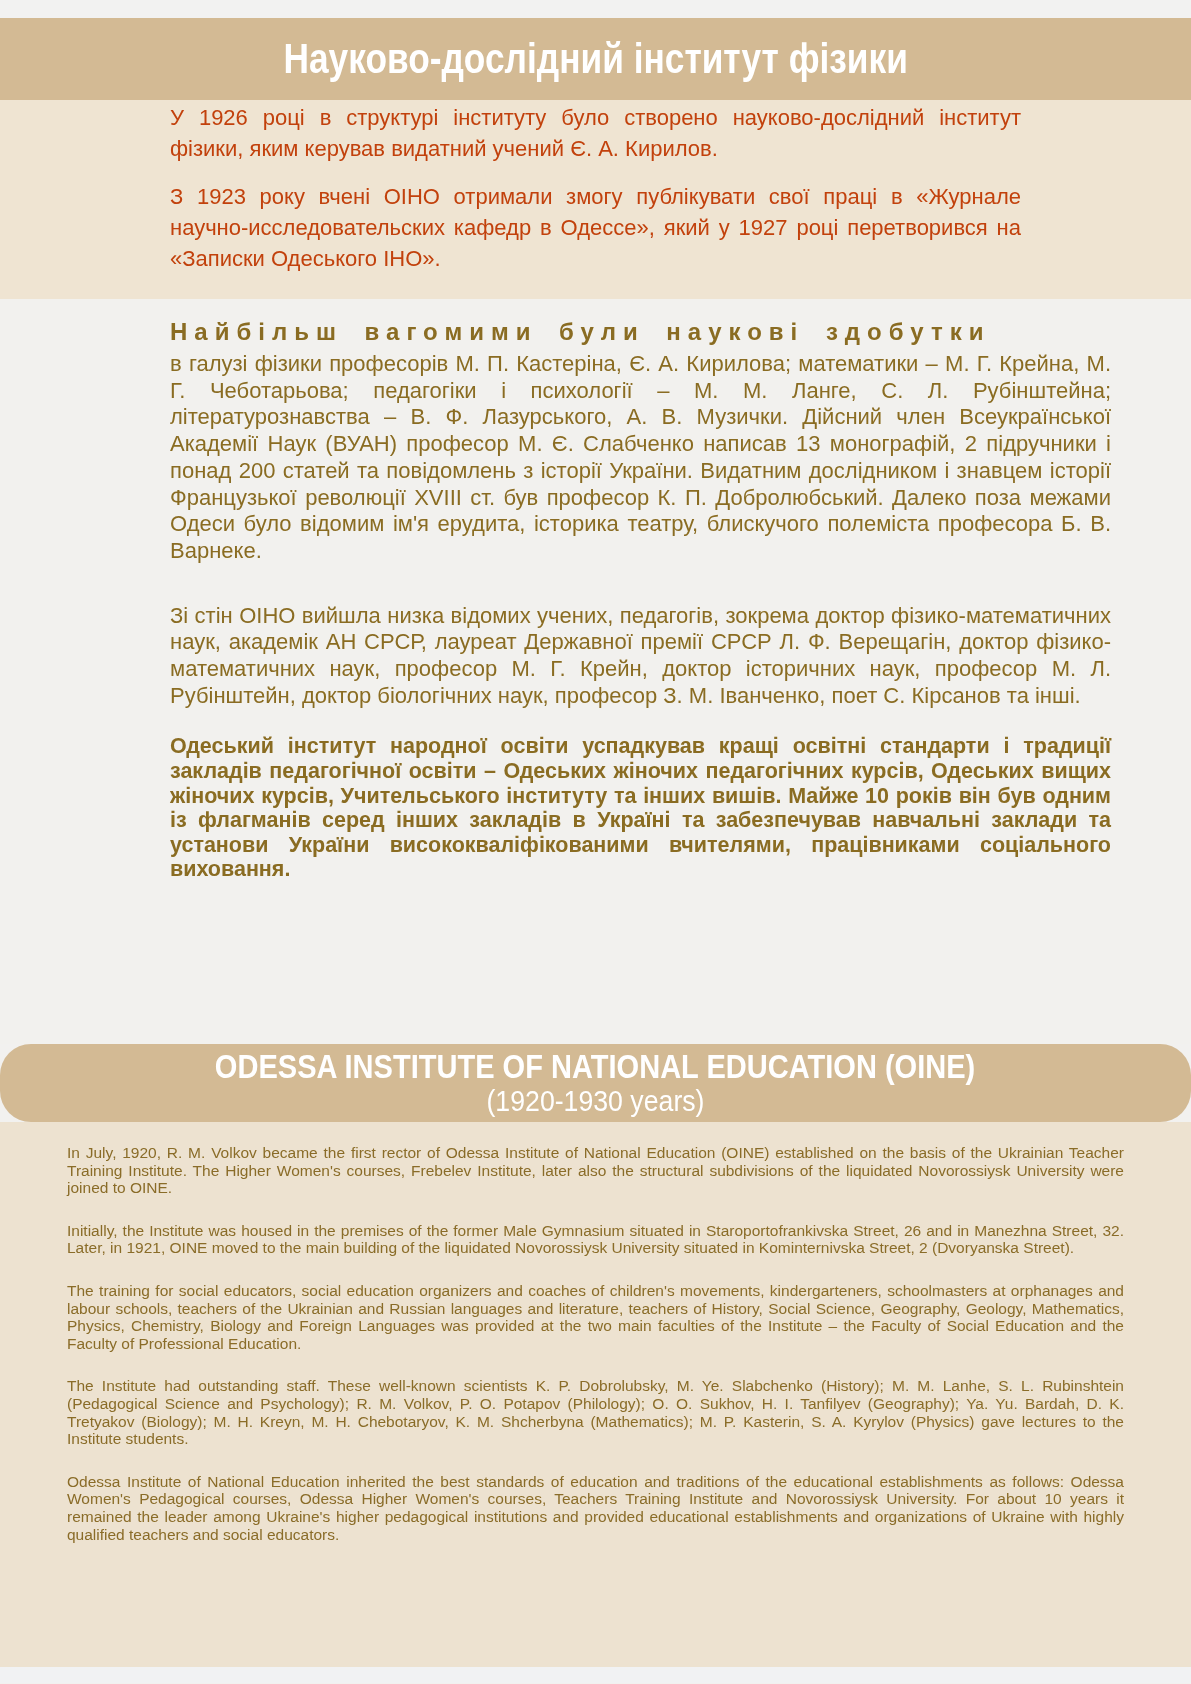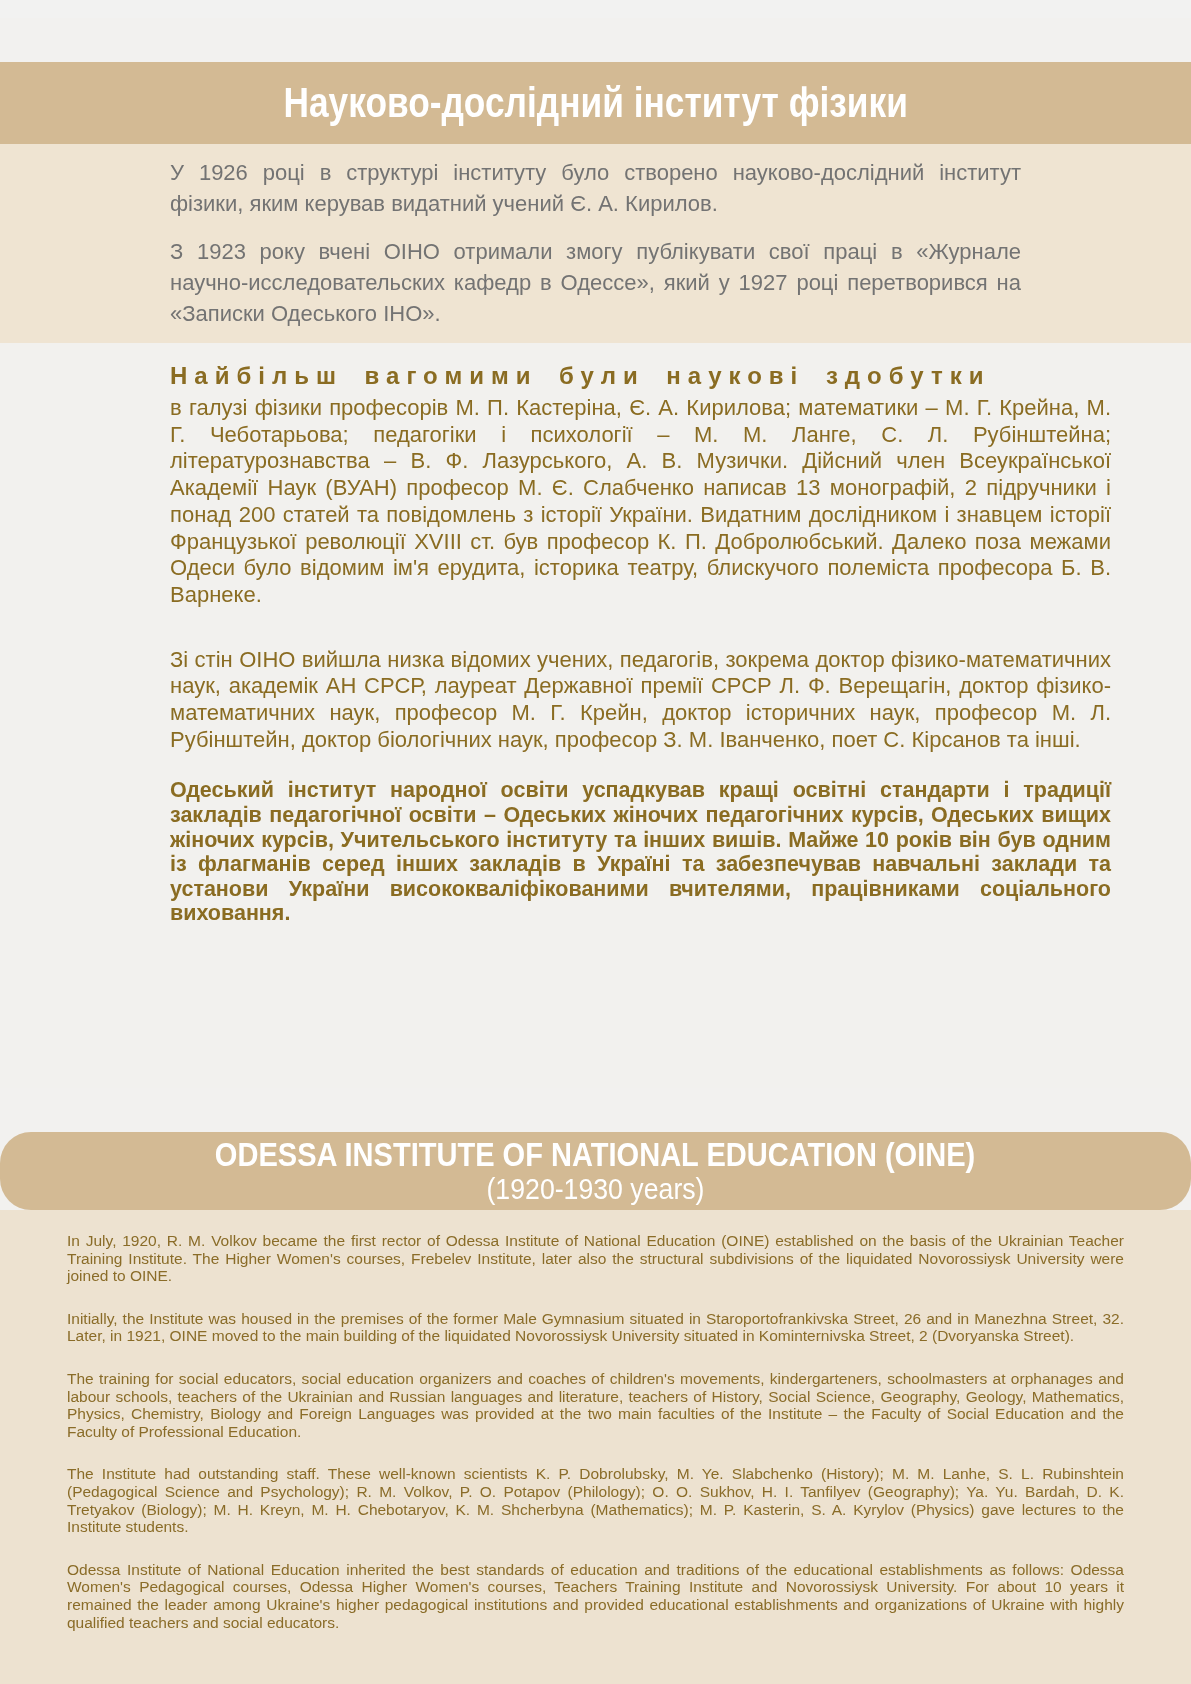--- a/index.html
+++ b/index.html
@@ -26,21 +26,20 @@
     height: 16px;
     background: #f1f2f3;
   }
   
   .banner {
     background: #d3ba94;
     display: flex;
     flex-direction: column;
     align-items: center;
     justify-content: center;
-    margin-top: 44px;
   }
   .banner-physics {
     height: 82px;
   }
   .banner-physics .banner-title {
     margin: 0;
     color: #ffffff;
     font-size: 42px;
     font-weight: bold;
     white-space: nowrap;
@@ -72,23 +71,23 @@
     white-space: nowrap;
     display: inline-block;
     transform: scaleX(0.92);
     transform-origin: center;
     line-height: 33px;
   }
   
   .sec-intro {
     height: 199px;
     background: #efe4d2;
-    padding: 13px 170px 0 170px;
+    padding: 2px 170px 0 170px;
     box-sizing: border-box;
-    color: #737373;
+    color: #c2410c;
   }
   .sec-intro p {
     margin: 0 0 17px 0;
     font-size: 22px;
     line-height: 31px;
     text-align: justify;
   }
   
   .sec-achievements {
     height: 745px;

